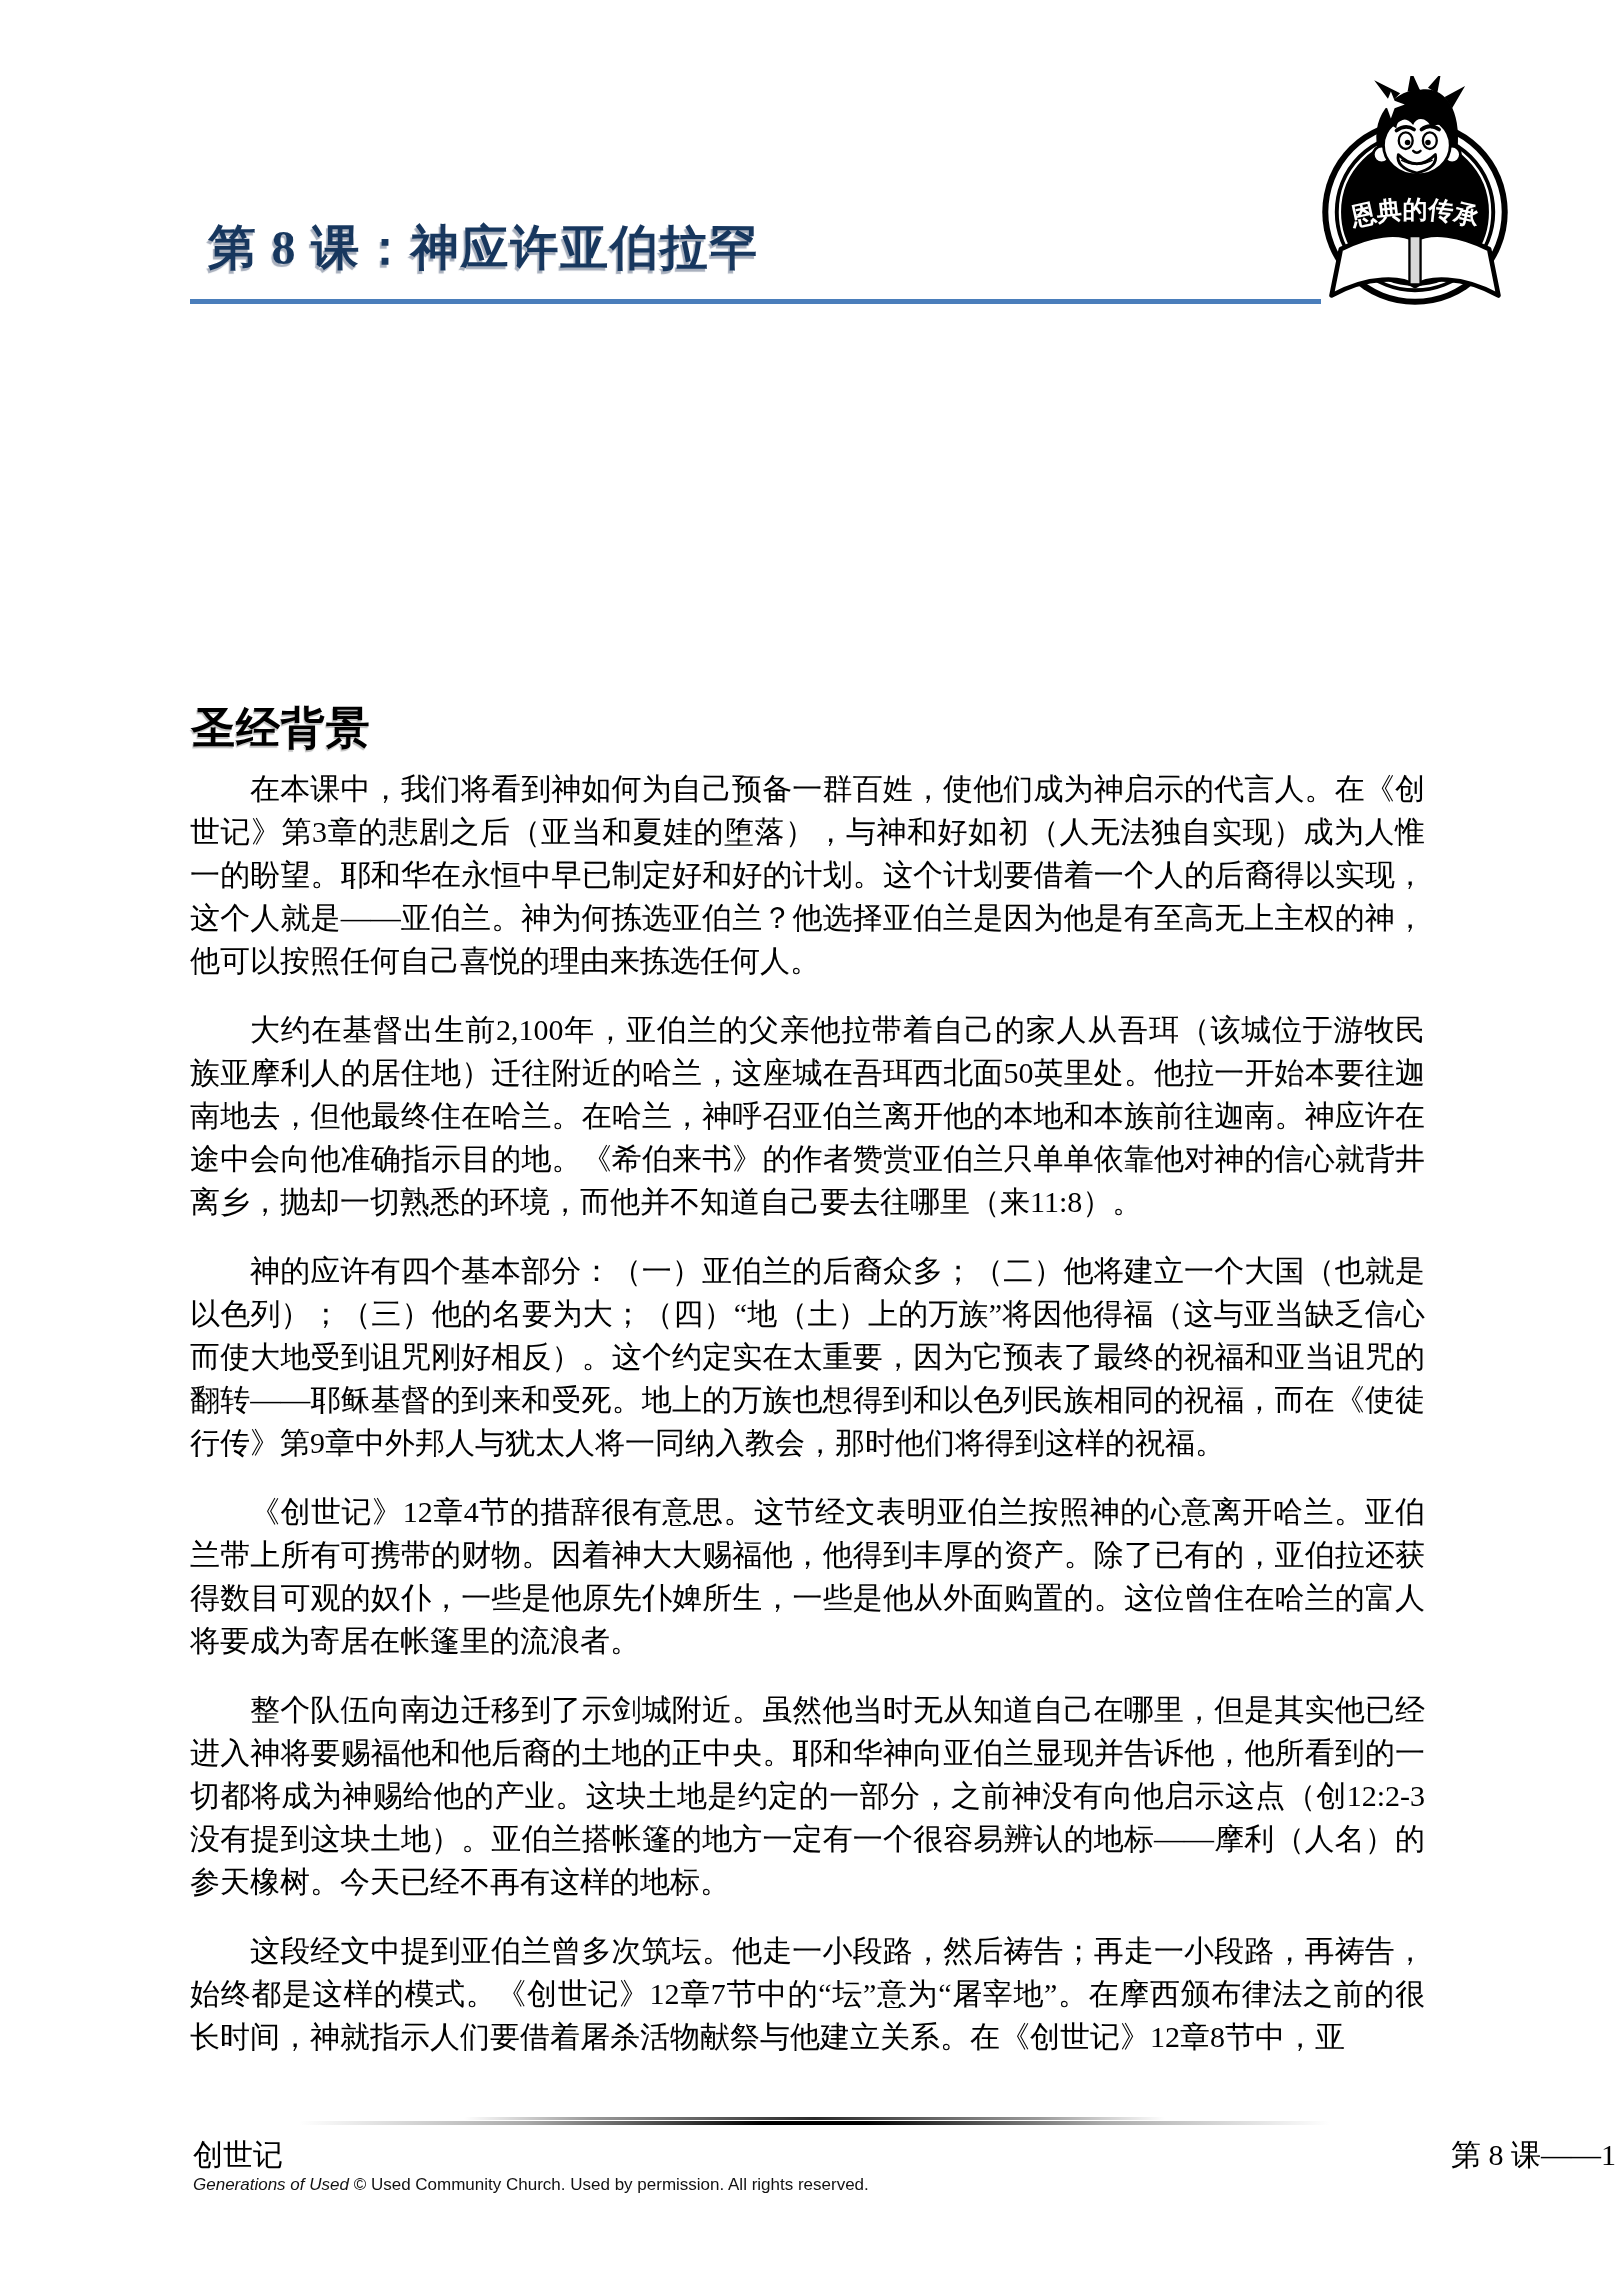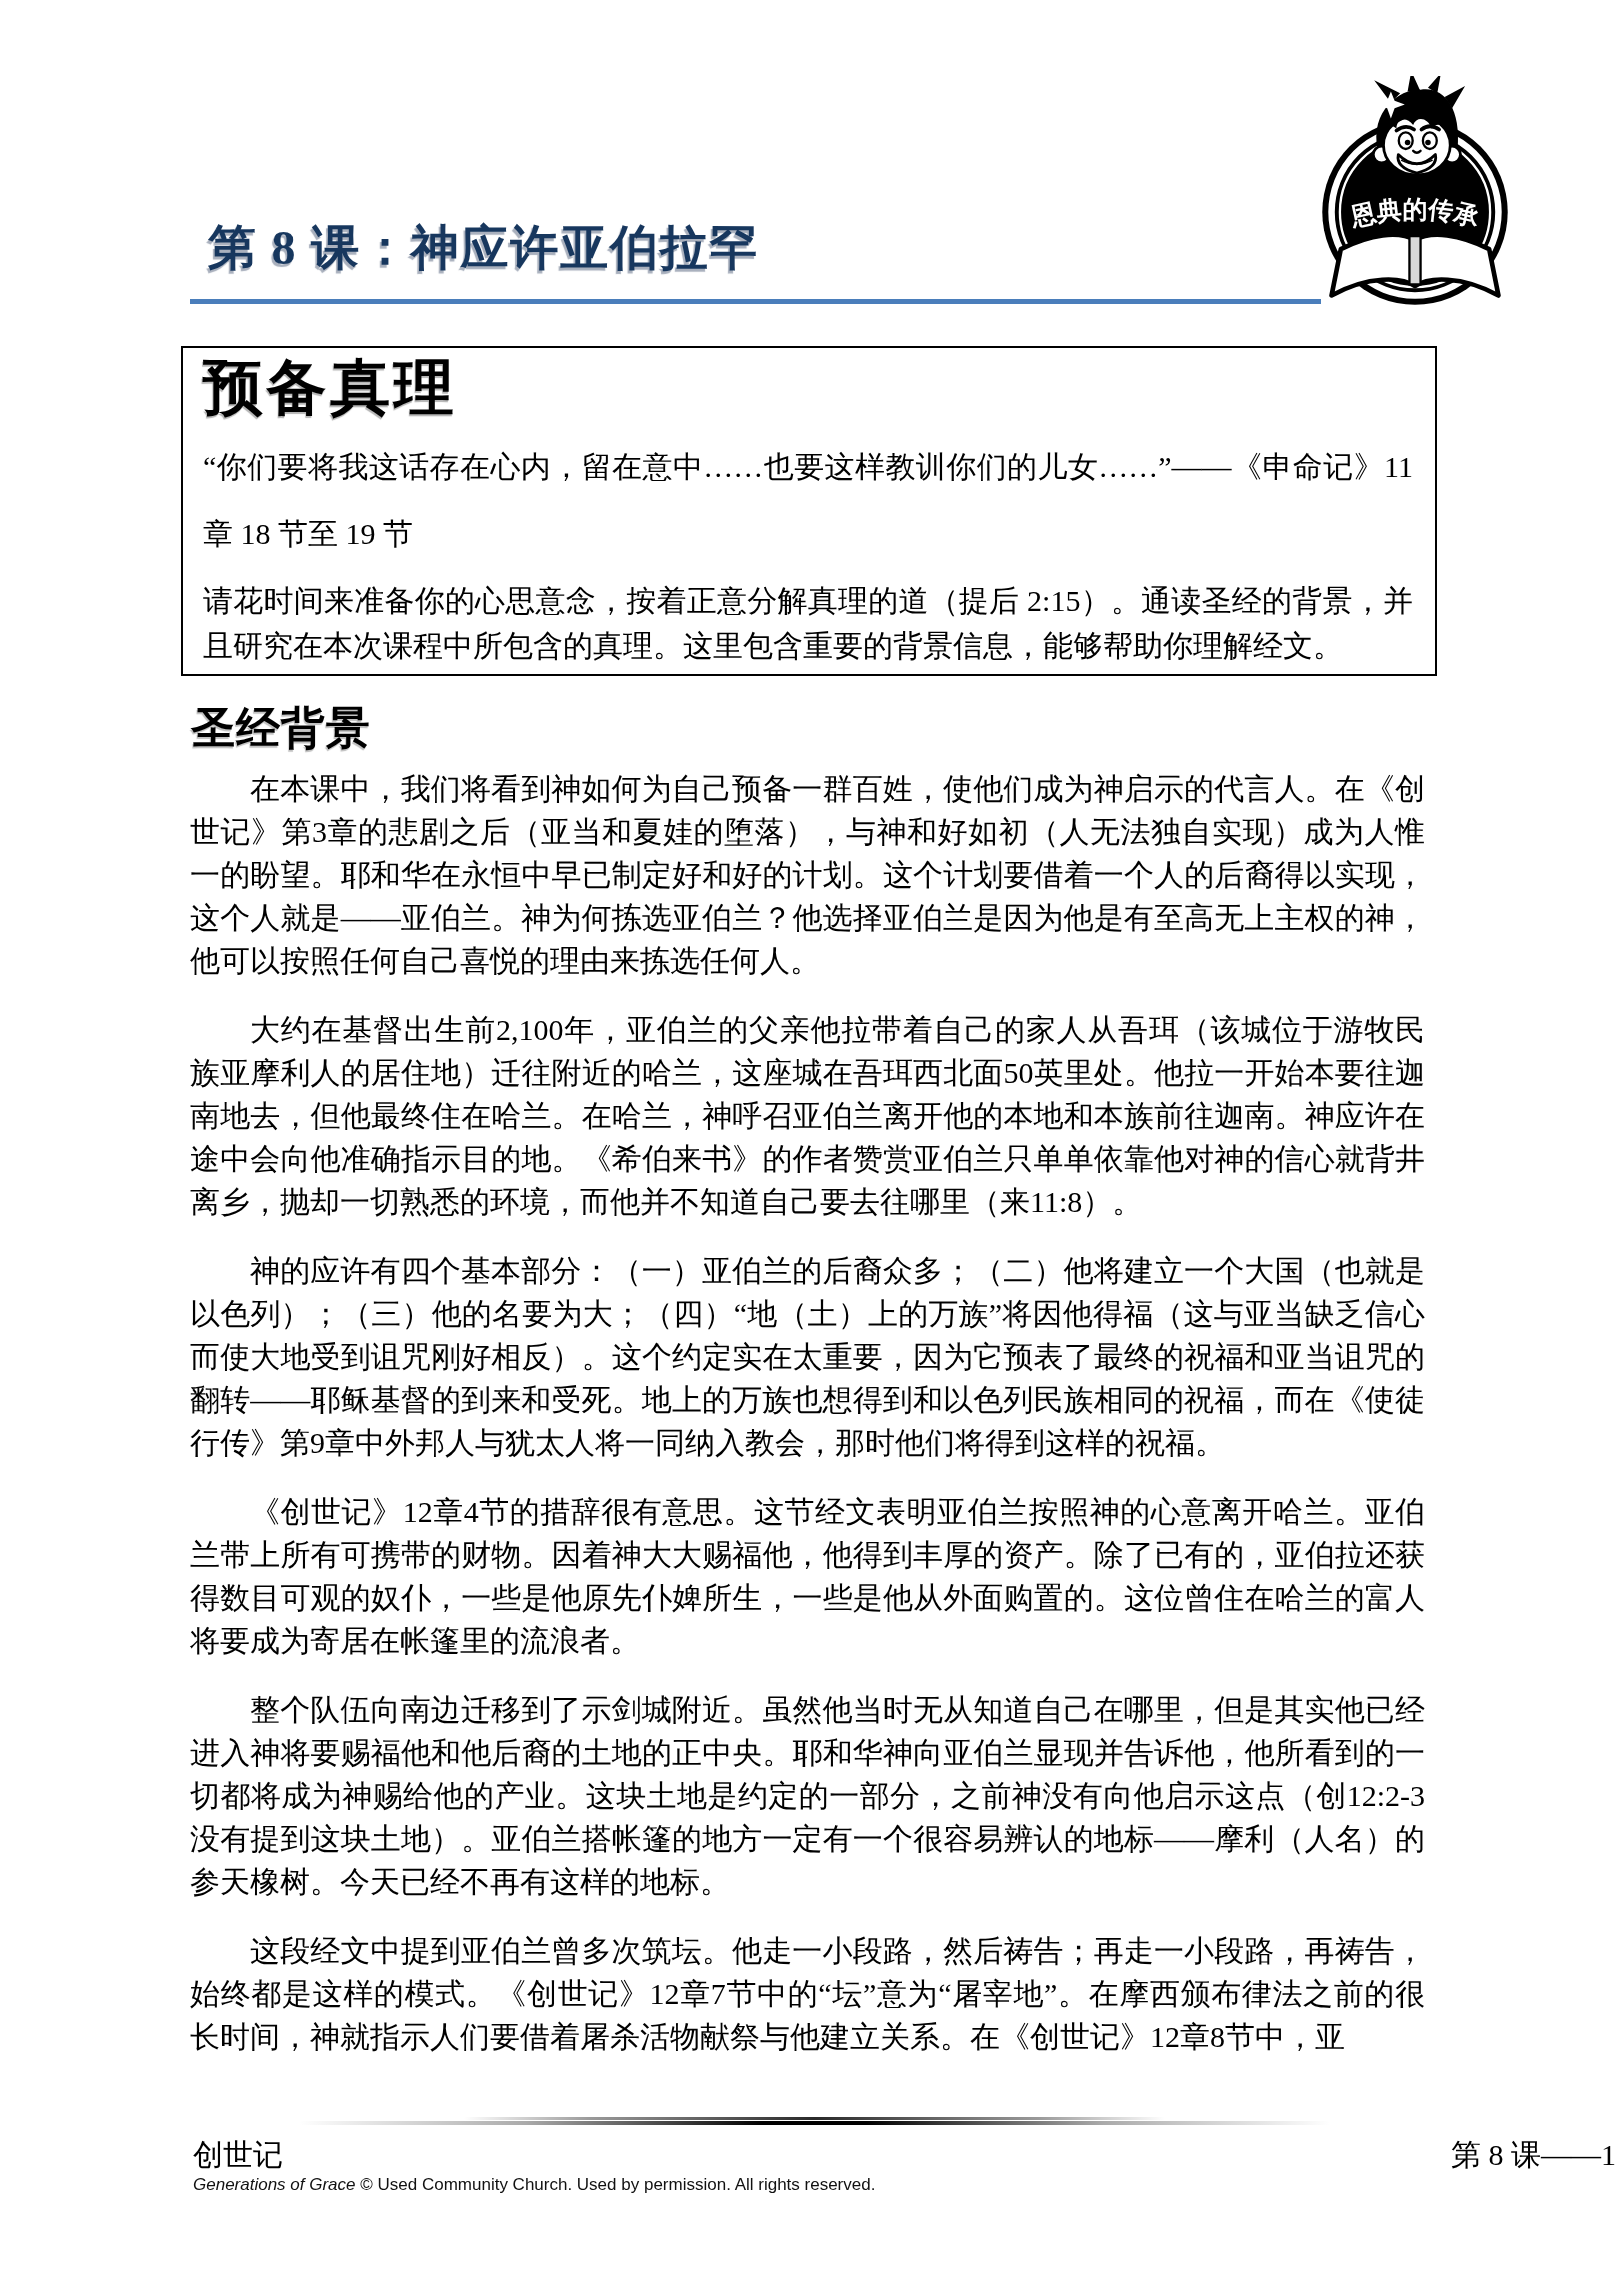--- a/index.html
+++ b/index.html
@@ -107,38 +107,33 @@
         <textPath href="#arcT" xlink:href="#arcT" startOffset="50%" text-anchor="middle">恩典的传承</textPath>
       </text>
 
       <g>
         <path d="M110,176 C92,166 62,170 30,186 L20,236 C60,214 96,216 110,226 C124,216 160,214 200,236 L190,186 C158,170 128,166 110,176 Z" fill="#fff" stroke="#000" stroke-width="5" stroke-linejoin="round"></path>
         <path d="M104,172 L104,224 L116,224 L116,172 Z" fill="#d9d9d9" stroke="#000" stroke-width="2.5"></path>
       </g>
     </svg>
   </div>
 
-  <section class="truth-box">
-    <h2>预备真理</h2>
-    <p class="quote">“你们要将我这话存在心内，留在意中……也要这样教训你们的儿女……”——《申命记》11 章 18 节至 19 节</p>
-    <p class="instruction">请花时间来准备你的心思意念，按着正意分解真理的道（提后 2:15）。通读圣经的背景，并且研究在本次课程中所包含的真理。这里包含重要的背景信息，能够帮助你理解经文。</p>
-  </section>
 
   <h2 class="bg-heading">圣经背景</h2>
   <div class="paragraphs">
       <p>在本课中，我们将看到神如何为自己预备一群百姓，使他们成为神启示的代言人。在《创世记》第3章的悲剧之后（亚当和夏娃的堕落），与神和好如初（人无法独自实现）成为人惟一的盼望。耶和华在永恒中早已制定好和好的计划。这个计划要借着一个人的后裔得以实现，这个人就是——亚伯兰。神为何拣选亚伯兰？他选择亚伯兰是因为他是有至高无上主权的神，他可以按照任何自己喜悦的理由来拣选任何人。</p>
       <p>大约在基督出生前2,100年，亚伯兰的父亲他拉带着自己的家人从吾珥（该城位于游牧民族亚摩利人的居住地）迁往附近的哈兰，这座城在吾珥西北面50英里处。他拉一开始本要往迦南地去，但他最终住在哈兰。在哈兰，神呼召亚伯兰离开他的本地和本族前往迦南。神应许在途中会向他准确指示目的地。《希伯来书》的作者赞赏亚伯兰只单单依靠他对神的信心就背井离乡，抛却一切熟悉的环境，而他并不知道自己要去往哪里（来11:8）。</p>
       <p>神的应许有四个基本部分：（一）亚伯兰的后裔众多；（二）他将建立一个大国（也就是以色列）；（三）他的名要为大；（四）“地（土）上的万族”将因他得福（这与亚当缺乏信心而使大地受到诅咒刚好相反）。这个约定实在太重要，因为它预表了最终的祝福和亚当诅咒的翻转——耶稣基督的到来和受死。地上的万族也想得到和以色列民族相同的祝福，而在《使徒行传》第9章中外邦人与犹太人将一同纳入教会，那时他们将得到这样的祝福。</p>
       <p>《创世记》12章4节的措辞很有意思。这节经文表明亚伯兰按照神的心意离开哈兰。亚伯兰带上所有可携带的财物。因着神大大赐福他，他得到丰厚的资产。除了已有的，亚伯拉还获得数目可观的奴仆，一些是他原先仆婢所生，一些是他从外面购置的。这位曾住在哈兰的富人将要成为寄居在帐篷里的流浪者。</p>
       <p>整个队伍向南边迁移到了示剑城附近。虽然他当时无从知道自己在哪里，但是其实他已经进入神将要赐福他和他后裔的土地的正中央。耶和华神向亚伯兰显现并告诉他，他所看到的一切都将成为神赐给他的产业。这块土地是约定的一部分，之前神没有向他启示这点（创12:2-3没有提到这块土地）。亚伯兰搭帐篷的地方一定有一个很容易辨认的地标——摩利（人名）的参天橡树。今天已经不再有这样的地标。</p>
       <p>这段经文中提到亚伯兰曾多次筑坛。他走一小段路，然后祷告；再走一小段路，再祷告，始终都是这样的模式。《创世记》12章7节中的“坛”意为“屠宰地”。在摩西颁布律法之前的很长时间，神就指示人们要借着屠杀活物献祭与他建立关系。在《创世记》12章8节中，亚</p>
     </div>
 
   <div class="footer-separator">
     <div class="thin"></div>
       <div class="thick"></div>
   </div>
   <div class="footer-book">创世记</div>
   <div class="footer-page">第 8 课——1</div>
-  <div class="footer-credit"><span class="it">Generations of Grace</span><span> © Used Community Church. Used by permission. All rights reserved.</span></div>
+  <div class="footer-credit"><span class="it">Generations of Used</span><span> © Used Community Church. Used by permission. All rights reserved.</span></div>
 
 </div>
 
 
 </body></html>

